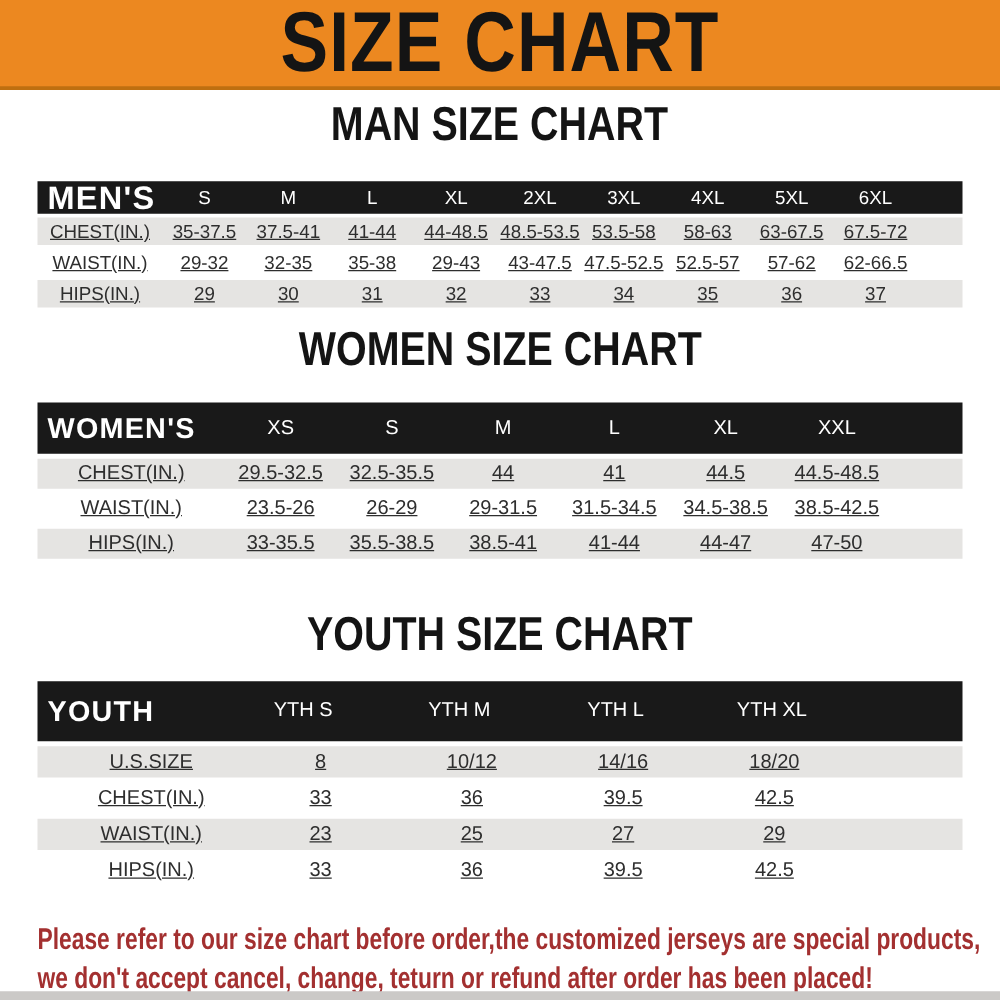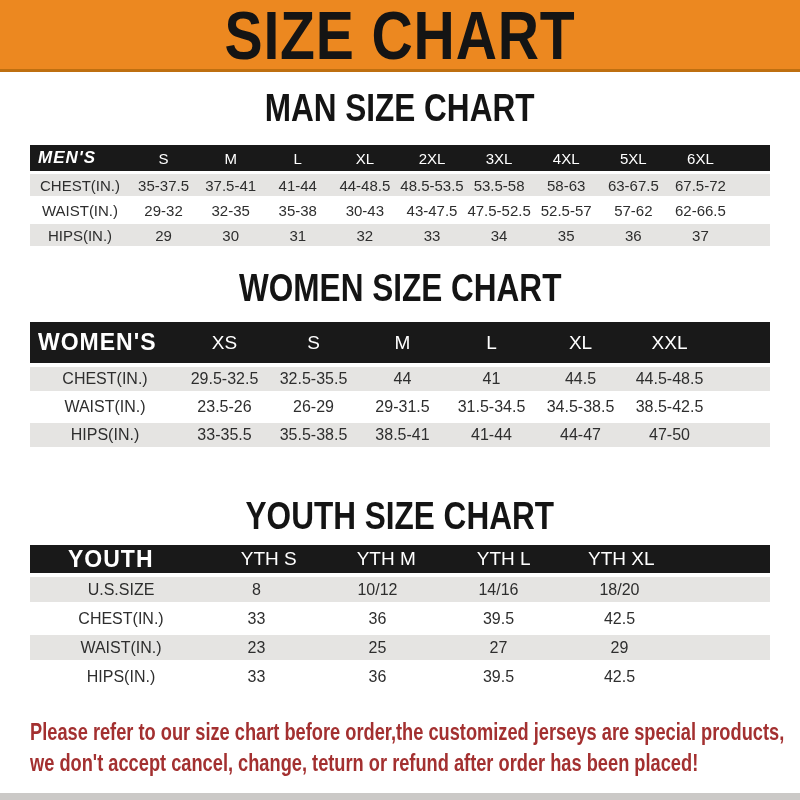--- a/index.html
+++ b/index.html
@@ -17,35 +17,35 @@
     --value-text: #2E2E2E;
     --red: #A33030;
     --strip-gray: #CBC9C7;
   }
 
   
   .banner {
     height: 69px;
     background: var(--banner-orange);
     border-bottom: 3px solid var(--banner-border);
-    display: flex; align-items: center; justify-content: center;
+    display: flex; align-items: flex-start; justify-content: center;
     overflow: hidden;
   }
   .banner-title {
     display: inline-block;
     font-size: 68px; font-weight: 900; line-height: 1;
     color: var(--heading-black);
     letter-spacing: 1px; white-space: nowrap;
     transform: scaleX(0.84);
   }
 
   
   .section-heading {
     margin: 0; text-align: center; height: 30px;
-    display: flex; align-items: flex-start; justify-content: center;
+    display: flex; align-items: flex-end; justify-content: center;
   }
   .cond {
     display: inline-block;
     font-size: 38px; font-weight: 700; line-height: 1;
     color: var(--heading-black); white-space: nowrap;
     transform: scaleX(0.83);
   }
   .s-men  .section-heading { margin: 17px 0 26px; }
   .s-women .section-heading { margin: 23px 16px 23px; }
   .s-youth .section-heading { margin: 50px 0 18px; }
@@ -58,41 +58,42 @@
 
   .bar {
     background: var(--bar-black);
     color: #ffffff;
     display: flex; align-items: center;
     padding-right: var(--pad-r);
     box-sizing: border-box;
   }
   .t-men   .bar { height: 26px; }
   .t-women .bar { height: 41px; }
-  .t-youth .bar { height: 28px; padding-left: 30px; }
+  .t-youth .bar { height: 48px; }
 
   .bar-label {
     width: var(--label-w); box-sizing: border-box;
     padding-left: 8px;
     font-weight: 900; letter-spacing: 1px;
     white-space: nowrap;
   }
-  .t-men .bar-label { font-size: 17px; font-style: italic; }
+  .t-men .bar-label { font-size: 26px; }
   .t-women .bar-label, .t-youth .bar-label { font-size: 23px; }
 
   .bar .cell { flex: 1; text-align: center; white-space: nowrap; }
   .t-men .bar .cell { font-size: 15px; }
-  .t-women .bar .cell, .t-youth .bar .cell { font-size: 19px; }
+  .t-women .bar .cell, .t-youth .bar .cell { font-size: 16px; }
 
   .trow {
     display: flex; align-items: center;
     margin-top: 3px;
     padding-right: var(--pad-r);
     box-sizing: border-box;
     color: var(--value-text);
+    text-decoration: underline;
   }
   .t-men   .trow { height: 22px; font-size: 15px; }
   .t-women .trow { height: 24px; font-size: 16px; margin-top: 4px; }
   .t-youth .trow { height: 25px; font-size: 16px; margin-top: 4px; padding-left: 16px; }
   .trow.shaded { background: var(--row-gray); }
   .trow .rlabel { width: var(--label-w); text-align: center; white-space: nowrap; }
   .trow .cell  { flex: 1; text-align: center; white-space: nowrap; }
 
   
   .disclaimer { margin: 27px 0 0 30px; color: var(--red); }
@@ -147,21 +148,21 @@
           <div class="cell">53.5-58</div>
           <div class="cell">58-63</div>
           <div class="cell">63-67.5</div>
           <div class="cell">67.5-72</div>
         </div>
         <div class="trow">
           <div class="rlabel">WAIST(IN.)</div>
           <div class="cell">29-32</div>
           <div class="cell">32-35</div>
           <div class="cell">35-38</div>
-          <div class="cell">30-43</div>
+          <div class="cell">29-43</div>
           <div class="cell">43-47.5</div>
           <div class="cell">47.5-52.5</div>
           <div class="cell">52.5-57</div>
           <div class="cell">57-62</div>
           <div class="cell">62-66.5</div>
         </div>
         <div class="trow shaded">
           <div class="rlabel">HIPS(IN.)</div>
           <div class="cell">29</div>
           <div class="cell">30</div>

